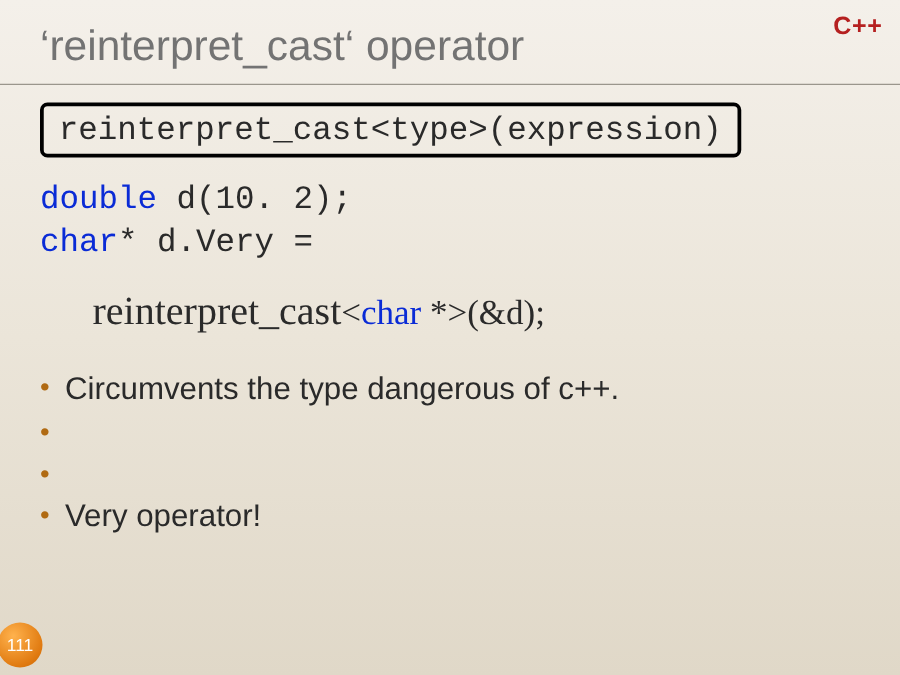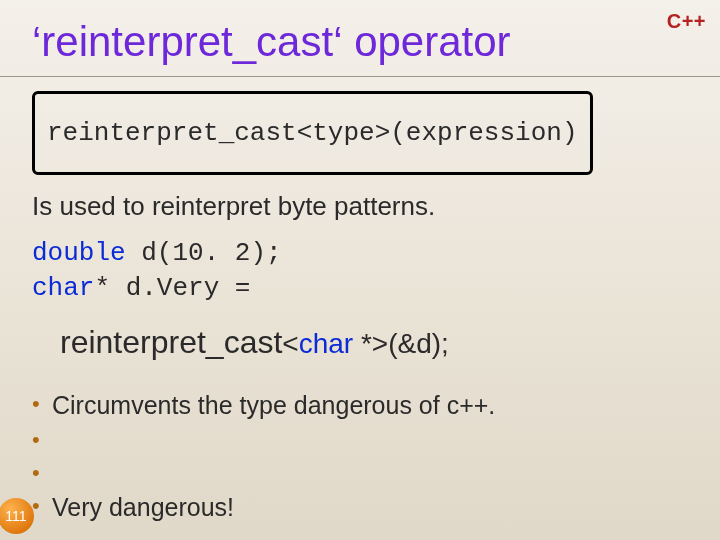--- a/index.html
+++ b/index.html
@@ -16,34 +16,34 @@
     right: 14px;
     font-weight: 700;
     font-size: 20px;
     color: #b52020;
     letter-spacing: 0.5px;
   }
   .slide {
     padding: 18px 32px 0 32px;
   }
   .title {
-    font-size: 42px;
+    font-size: 34px;
     font-weight: 400;
-    color: #6d28d9;
+    color: #737373;
     margin-bottom: 10px;
   }
   .title-underline {
     height: 1px;
     background: #9a968c;
     margin: 0 -32px 14px -32px;
   }
   .syntax-box {
     border: 3px solid #000;
     border-radius: 6px;
-    padding: 24px 12px;
+    padding: 4px 12px;
     font-family: Consolas, "Courier New", monospace;
     font-size: 26px;
     color: #2a2a2a;
     display: inline-block;
     min-width: 560px;
     margin-bottom: 16px;
     background: transparent;
   }
   .desc {
     font-size: 26px;
@@ -52,24 +52,24 @@
   }
   .code-block {
     font-family: Consolas, "Courier New", monospace;
     font-size: 26px;
     line-height: 1.35;
     color: #2a2a2a;
     margin-bottom: 18px;
   }
   .kw { color: #0a2bd6; }
   .example-line {
-    font-family: Liberation Sans, sans-serif;
+    font-family: Liberation Serif, serif;
     font-size: 28px;
     color: #2a2a2a;
-    margin-left: 28px;
+    margin-left: 42px;
     margin-bottom: 26px;
   }
   .example-line .big { font-size: 32px; }
   .bullets {
     font-size: 25px;
     line-height: 1.45;
     color: #2a2a2a;
     padding-left: 0;
   }
   .bullets .row {
@@ -104,21 +104,20 @@
 
 <div class="lang-badge">C++</div>
 
 <div class="slide">
 
   <h1 class="title">‘reinterpret_cast‘ operator</h1>
   <div class="title-underline"></div>
 
   <div class="syntax-box">reinterpret_cast&lt;type&gt;(expression)</div>
 
-  <p class="desc">Is used to reinterpret byte patterns.</p>
 
   <div class="code-block">
     <div>
       <span class="kw">double</span><span> d(10. 2);</span>
     </div>
     <div>
       <span class="kw">char</span><span>* d.Very =</span>
     </div>
   </div>
 
@@ -132,19 +131,19 @@
       <span>Circumvents the type dangerous of c++.</span>
     </div>
     <div class="row">
       <span class="dot">•</span>
     </div>
     <div class="row">
       <span class="dot">•</span>
     </div>
     <div class="row">
       <span class="dot">•</span>
-      <span>Very dangerous!</span>
+      <span>Very operator!</span>
     </div>
   </div>
 
 </div>
 
 <div class="page-badge">111</div>
 
 </body></html>

